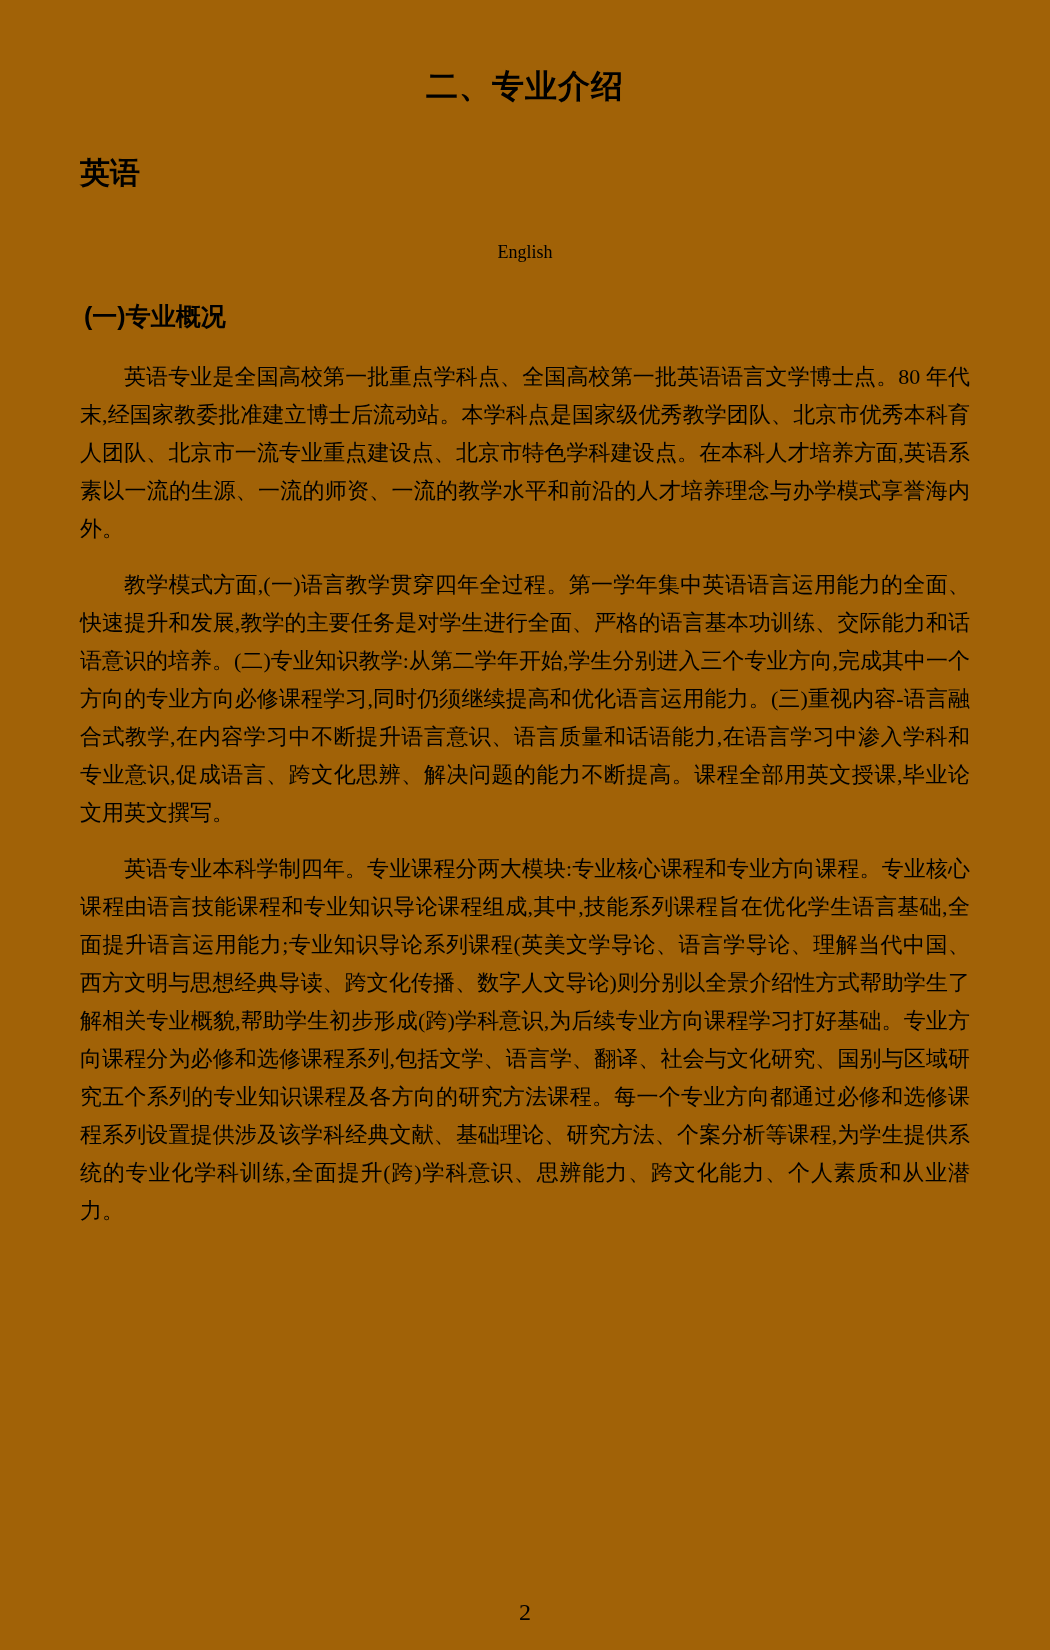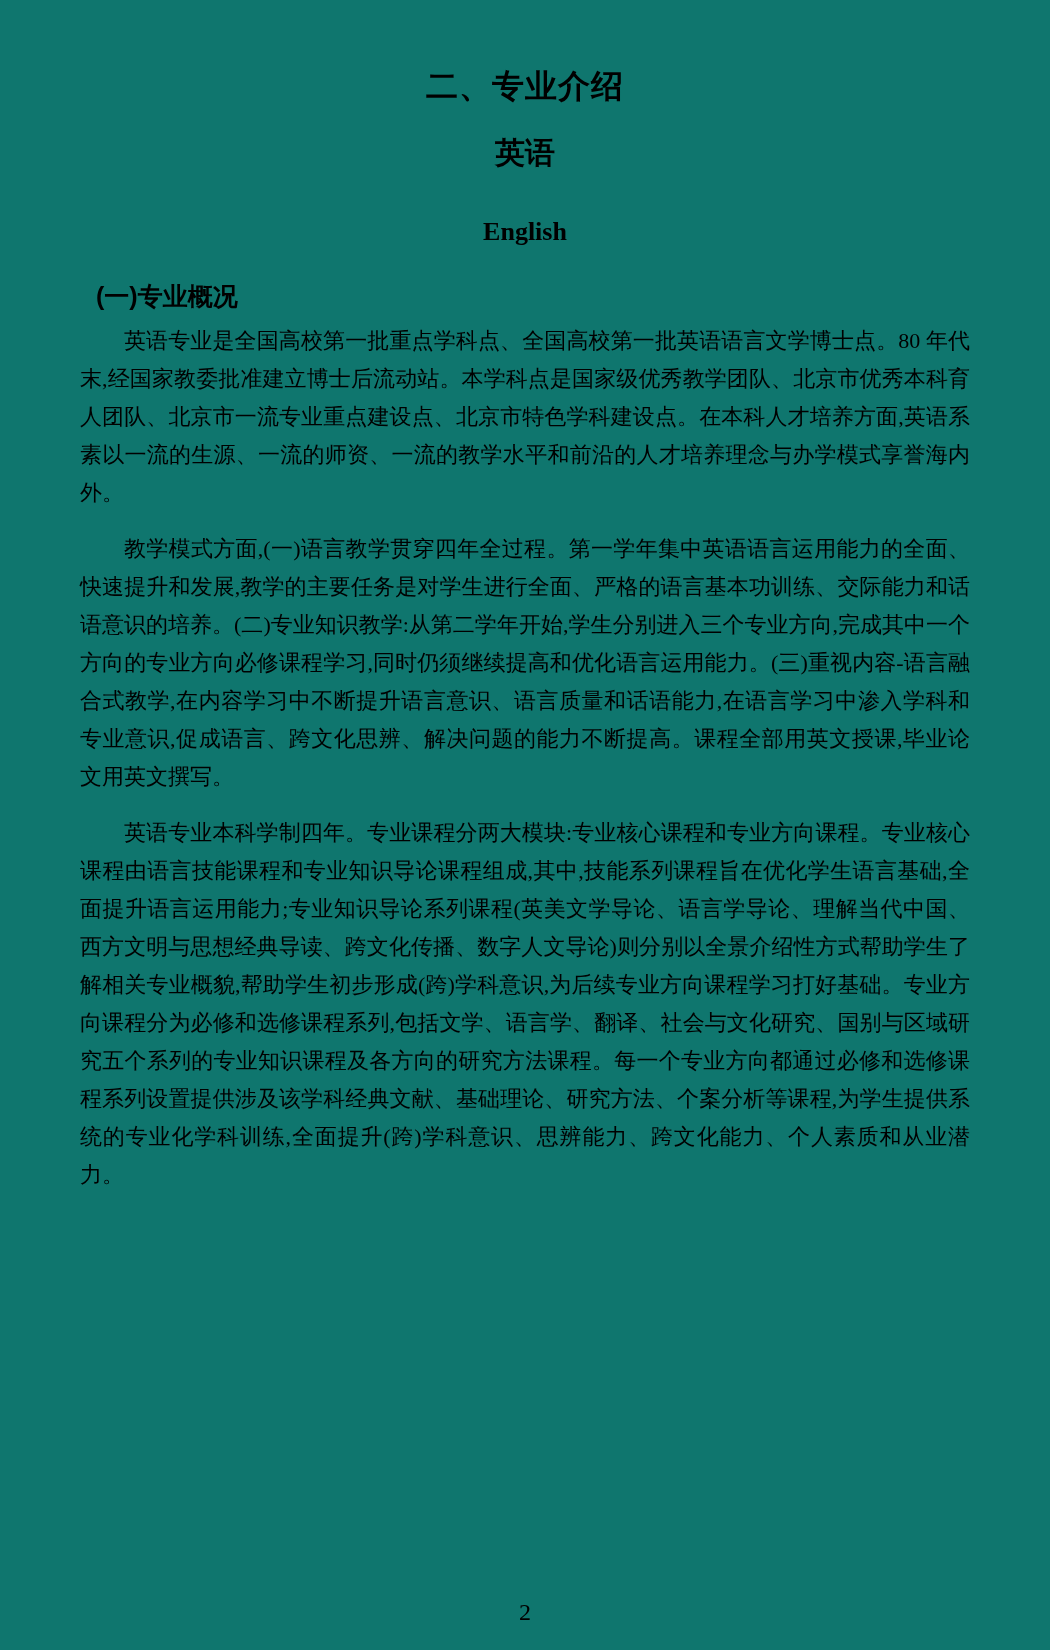--- a/index.html
+++ b/index.html
@@ -5,70 +5,70 @@
   html, body {
     margin: 0;
     padding: 0;
     background: #ffffff;
   }
   .page {
     position: relative;
     width: 1050px;
     height: 1650px;
     margin: 0 auto;
-    background: #0f766e;
+    background: #a16207;
     box-sizing: border-box;
     padding: 64px 80px 0 80px;
     color: #000000;
     font-family: "Liberation Serif", "DejaVu Serif", serif;
     overflow: hidden;
   }
   .doc-title {
     margin: 0;
     font-family: "Liberation Sans", "DejaVu Sans", sans-serif;
     font-weight: bold;
     font-size: 32px;
     line-height: 44px;
     text-align: center;
     letter-spacing: 1px;
   }
   .doc-subtitle-cn {
-    margin: 24px 0 0 0;
+    margin: 44px 0 0 0;
     font-family: "Liberation Sans", "DejaVu Sans", sans-serif;
     font-weight: bold;
     font-size: 30px;
     line-height: 42px;
-    text-align: center;
+    text-align: left;
   }
   .doc-subtitle-en {
     margin: 40px 0 0 0;
     font-family: "Liberation Serif", "DejaVu Serif", serif;
-    font-weight: bold;
-    font-size: 26px;
+    font-weight: normal;
+    font-size: 18px;
     line-height: 36px;
     text-align: center;
   }
   .section-heading {
-    margin: 28px 0 0 16px;
+    margin: 28px 0 0 4px;
     font-family: "Liberation Sans", "DejaVu Sans", sans-serif;
     font-weight: bold;
     font-size: 25px;
     line-height: 36px;
     text-align: left;
   }
   .body-para {
     margin: 18px 0 0 0;
     font-size: 22px;
     line-height: 38px;
     text-align: justify;
     text-indent: 2em;
     word-break: break-all;
   }
   .body-para.first {
-    margin-top: 8px;
+    margin-top: 24px;
   }
   .page-number {
     position: absolute;
     left: 0;
     right: 0;
     bottom: 24px;
     text-align: center;
     font-size: 24px;
     line-height: 28px;
     font-family: "Liberation Serif", "DejaVu Serif", serif;

